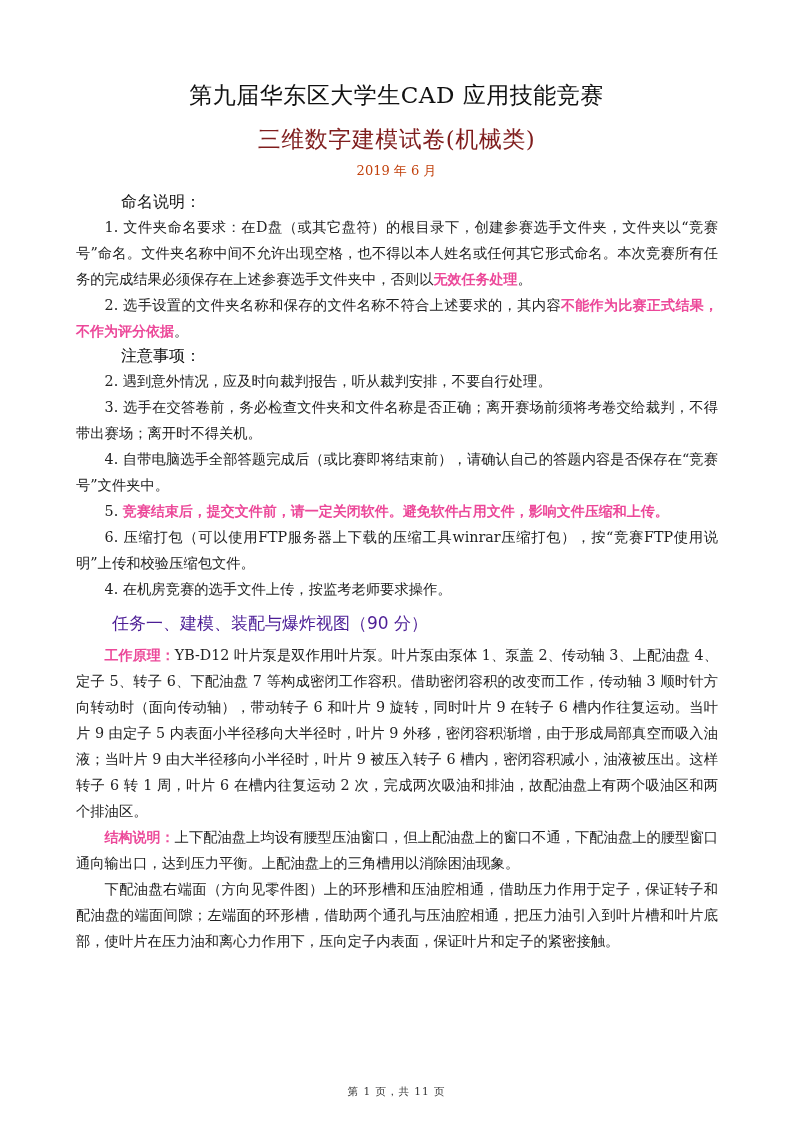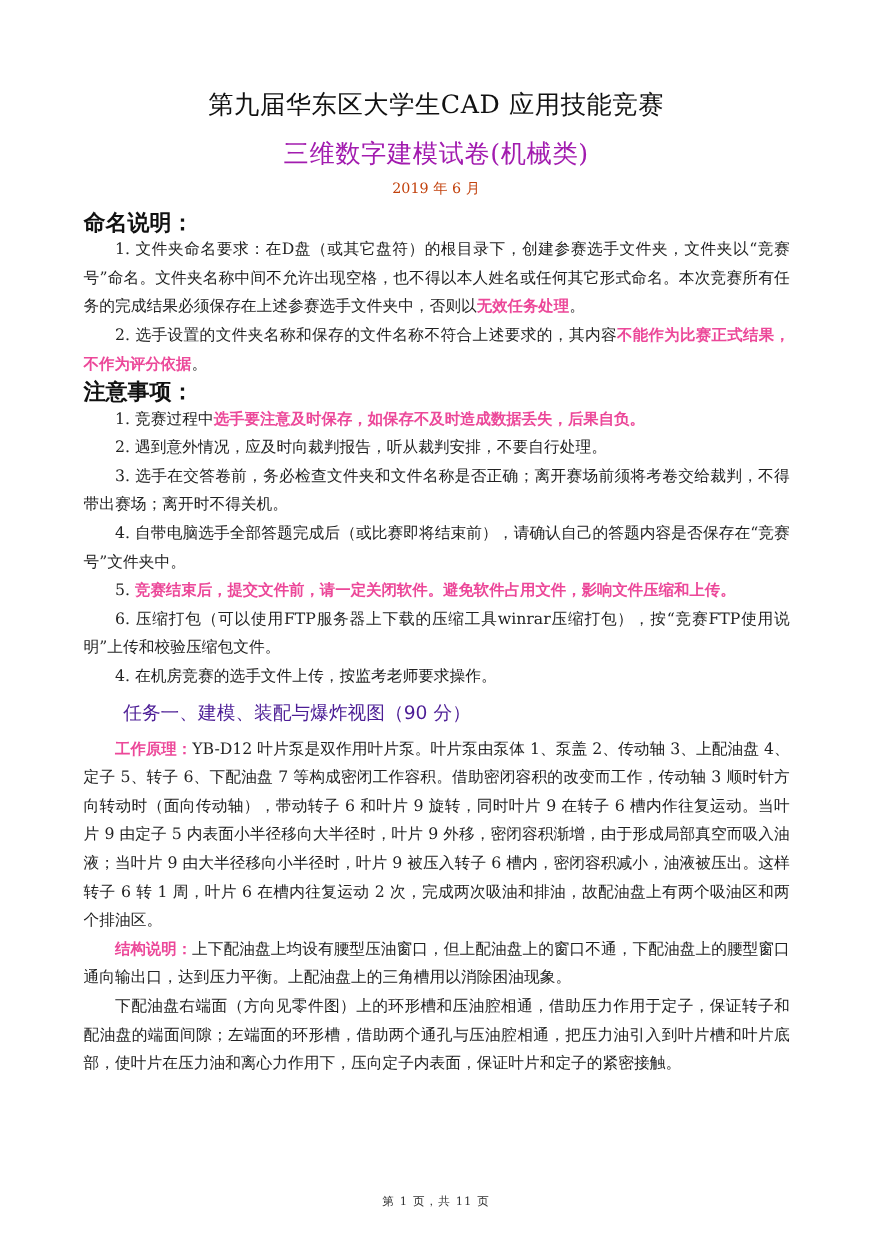--- a/index.html
+++ b/index.html
@@ -8,34 +8,34 @@
       font-family: "DejaVu Serif", "Liberation Serif", serif;
       color: #1a1a1a;
     }
     .page { position: absolute; left: 0; top: 0; width: 647px; height: 1122px; padding-left: 36px; }
     .title1 {
       position: absolute; top: 80px; left: 0; width: 793px; text-align: center;
       font-size: 23px; letter-spacing: 0.5px; color: #111;
     }
     .title2 {
       position: absolute; top: 124px; left: 0; width: 793px; text-align: center;
-      font-size: 23px; letter-spacing: 0.5px; color: #a21caf;
+      font-size: 23px; letter-spacing: 0.5px; color: #7f1d1d;
     }
     .date {
       position: absolute; top: 162px; left: 0; width: 793px; text-align: center;
       font-size: 13px; color: #c2410c;
     }
     .body {
       position: absolute; left: 76px; top: 190px; width: 642px;
       font-size: 14.3px; line-height: 26px; color: #222;
     }
     .heading {
       font-family: "DejaVu Sans", "Liberation Sans", sans-serif;
-      font-size: 20px; color: #111; font-weight: bold;
-      height: 24px; line-height: 24px;
+      font-size: 16px; color: #111; font-weight: normal;
+      height: 24px; line-height: 24px; margin-left: 45px;
     }
     .p { text-align: justify; text-indent: 2em; margin: 0; }
     .b { font-family: "DejaVu Sans", "Liberation Sans", sans-serif; font-weight: bold; color: #ec4899; font-size: 14px; }
     .task-heading {
       font-family: "DejaVu Sans", "Liberation Sans", sans-serif;
       font-size: 17px; color: #4c1d95; margin: 8px 0 6px 36px; line-height: 26px;
     }
     .footer {
       position: absolute; top: 1085px; left: 0; width: 793px; text-align: center;
       font-size: 10.5px; color: #333; letter-spacing: 1px;
@@ -48,21 +48,20 @@
   <div class="title1">第九届华东区大学生CAD 应用技能竞赛</div>
   <div class="title2">三维数字建模试卷(机械类)</div>
   <div class="date">2019 年 6 月</div>
 
   <div class="body">
     <div class="heading">命名说明：</div>
     <p class="p"><span>1. 文件夹命名要求：在D盘（或其它盘符）的根目录下，创建参赛选手文件夹，文件夹以“竞赛号”命名。文件夹名称中间不允许出现空格，也不得以本人姓名或任何其它形式命名。本次竞赛所有任务的完成结果必须保存在上述参赛选手文件夹中，否则以</span><span class="b">无效任务处理</span><span>。</span></p>
     <p class="p"><span>2. 选手设置的文件夹名称和保存的文件名称不符合上述要求的，其内容</span><span class="b">不能作为比赛正式结果，不作为评分依据</span><span>。</span></p>
 
     <div class="heading">注意事项：</div>
-    <p class="p"><span>1.  竞赛过程中</span><span class="b">选手要注意及时保存，如保存不及时造成数据丢失，后果自负。</span></p>
     <p class="p">2.  遇到意外情况，应及时向裁判报告，听从裁判安排，不要自行处理。</p>
     <p class="p">3. 选手在交答卷前，务必检查文件夹和文件名称是否正确；离开赛场前须将考卷交给裁判，不得带出赛场；离开时不得关机。</p>
     <p class="p">4. 自带电脑选手全部答题完成后（或比赛即将结束前），请确认自己的答题内容是否保存在“竞赛号”文件夹中。</p>
     <p class="p"><span>5. </span><span class="b">竞赛结束后，提交文件前，请一定关闭软件。避免软件占用文件，影响文件压缩和上传。</span></p>
     <p class="p">6. 压缩打包（可以使用FTP服务器上下载的压缩工具winrar压缩打包），按“竞赛FTP使用说明”上传和校验压缩包文件。</p>
     <p class="p">4. 在机房竞赛的选手文件上传，按监考老师要求操作。</p>
 
     <div class="task-heading">任务一、建模、装配与爆炸视图（90  分）</div>
     <p class="p"><span class="b">工作原理：</span><span>YB-D12 叶片泵是双作用叶片泵。叶片泵由泵体 1、泵盖 2、传动轴 3、上配油盘 4、定子 5、转子 6、下配油盘 7 等构成密闭工作容积。借助密闭容积的改变而工作，传动轴 3 顺时针方向转动时（面向传动轴），带动转子 6 和叶片 9 旋转，同时叶片 9 在转子 6 槽内作往复运动。当叶片 9 由定子 5 内表面小半径移向大半径时，叶片 9 外移，密闭容积渐增，由于形成局部真空而吸入油液；当叶片 9 由大半径移向小半径时，叶片 9 被压入转子 6 槽内，密闭容积减小，油液被压出。这样转子 6 转 1 周，叶片 6 在槽内往复运动 2 次，完成两次吸油和排油，故配油盘上有两个吸油区和两个排油区。</span></p>
     <p class="p"><span class="b">结构说明：</span><span>上下配油盘上均设有腰型压油窗口，但上配油盘上的窗口不通，下配油盘上的腰型窗口通向输出口，达到压力平衡。上配油盘上的三角槽用以消除困油现象。</span></p>

